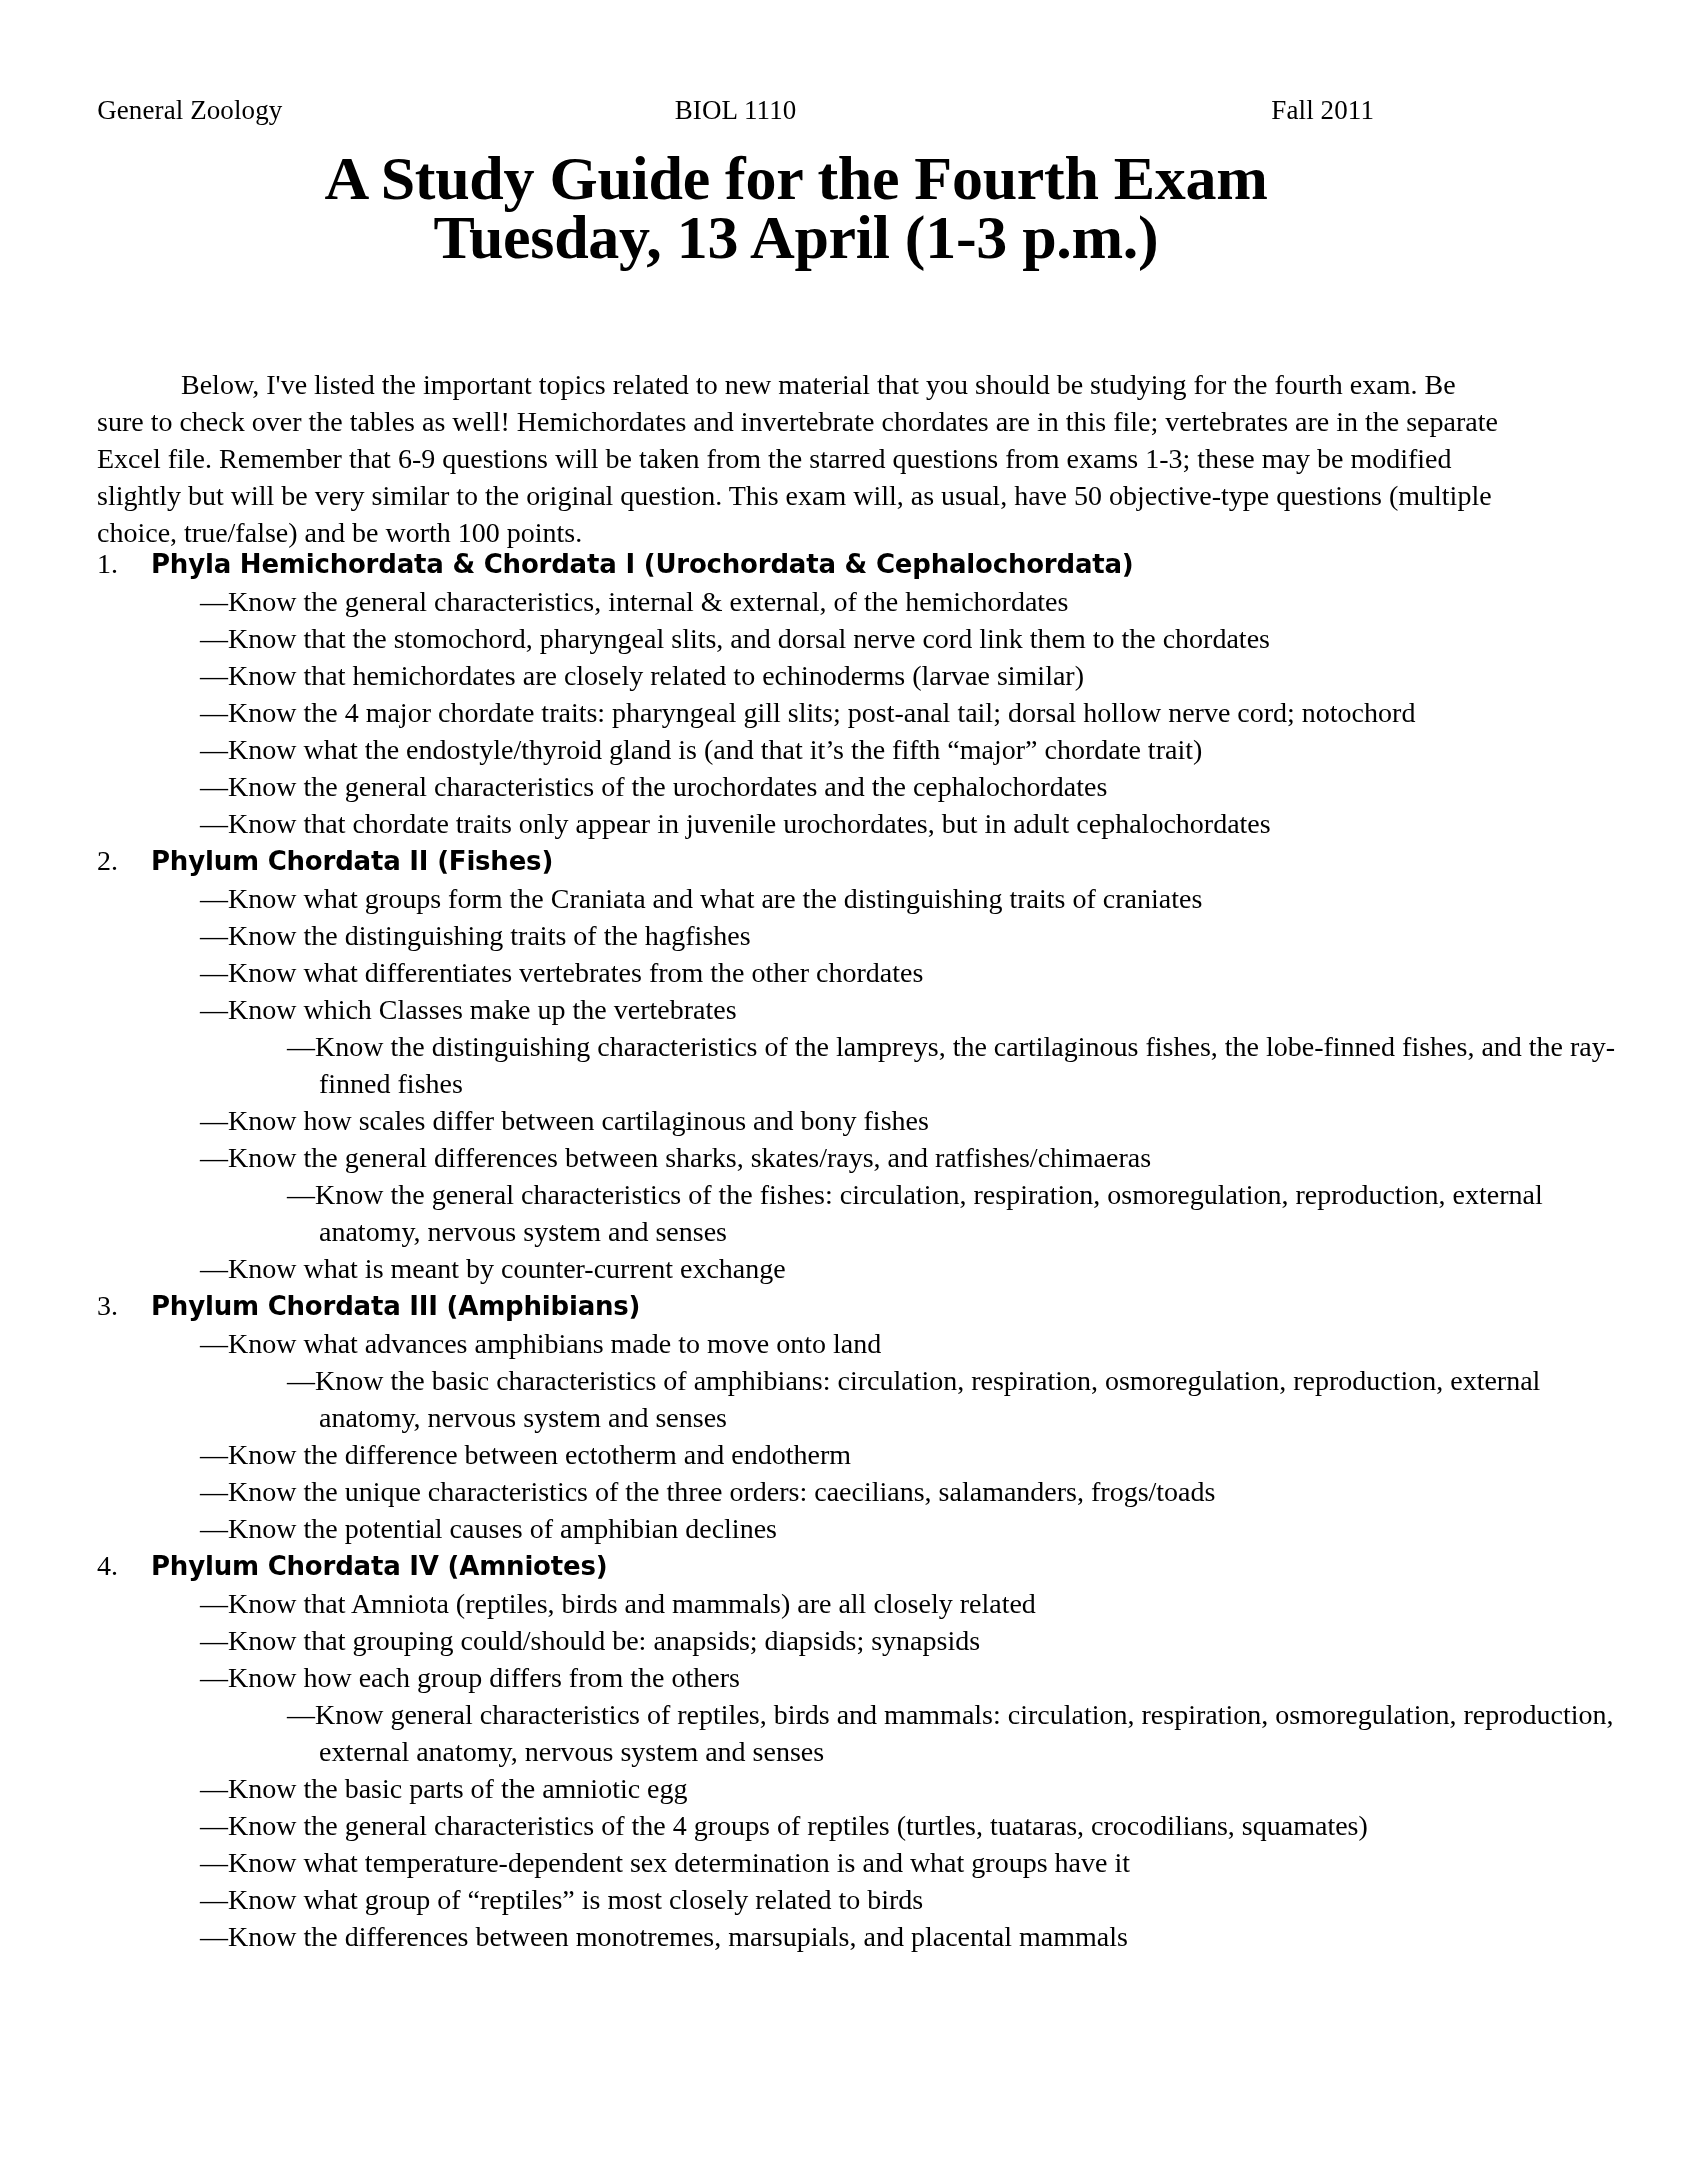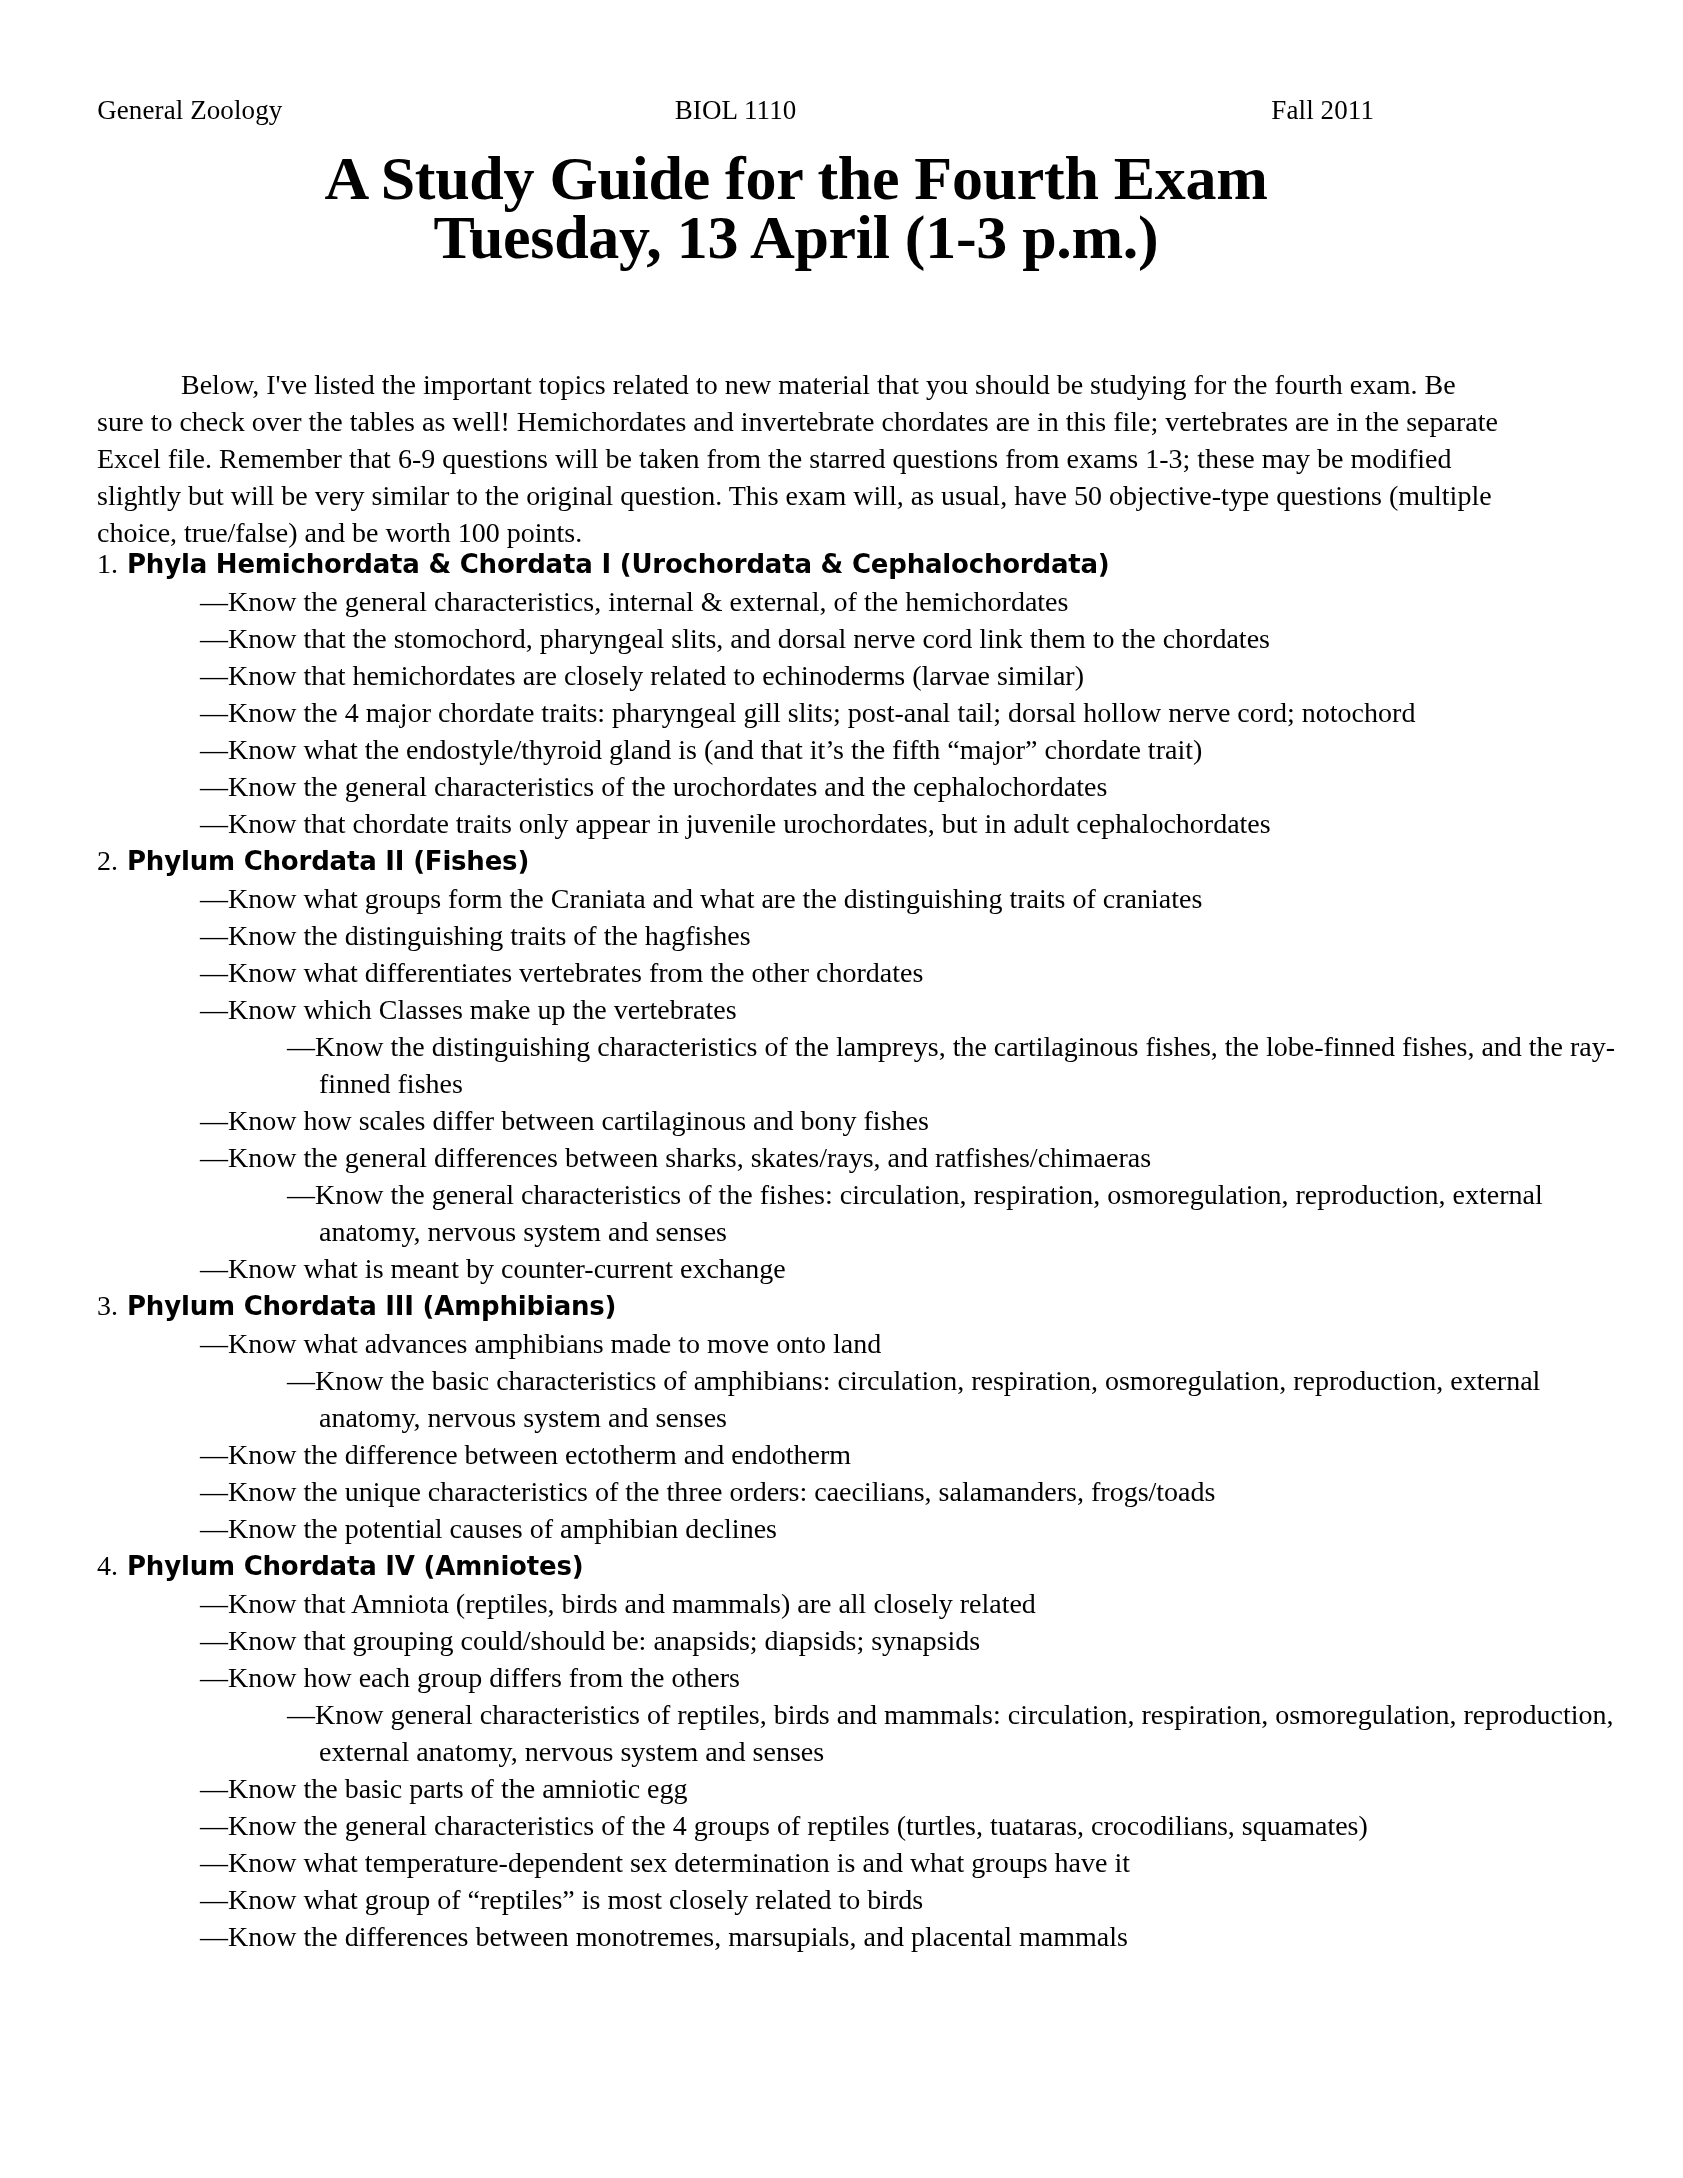--- a/index.html
+++ b/index.html
@@ -93,20 +93,21 @@
     width: 30px;
     text-align: left;
   }
   .section-title {
     font-family: "DejaVu Sans", "Liberation Sans", sans-serif;
     font-weight: bold;
     font-size: 26px;
     line-height: 38px;
     letter-spacing: -0.2px;
     white-space: nowrap;
+    margin-left: 24px;
   }
 
   .bullet {
     position: relative;
     font-size: 28px;
     line-height: 37px;
     margin-left: 103px;      
     padding-left: 32px;      
     text-indent: -32px;
     width: 1327px;

